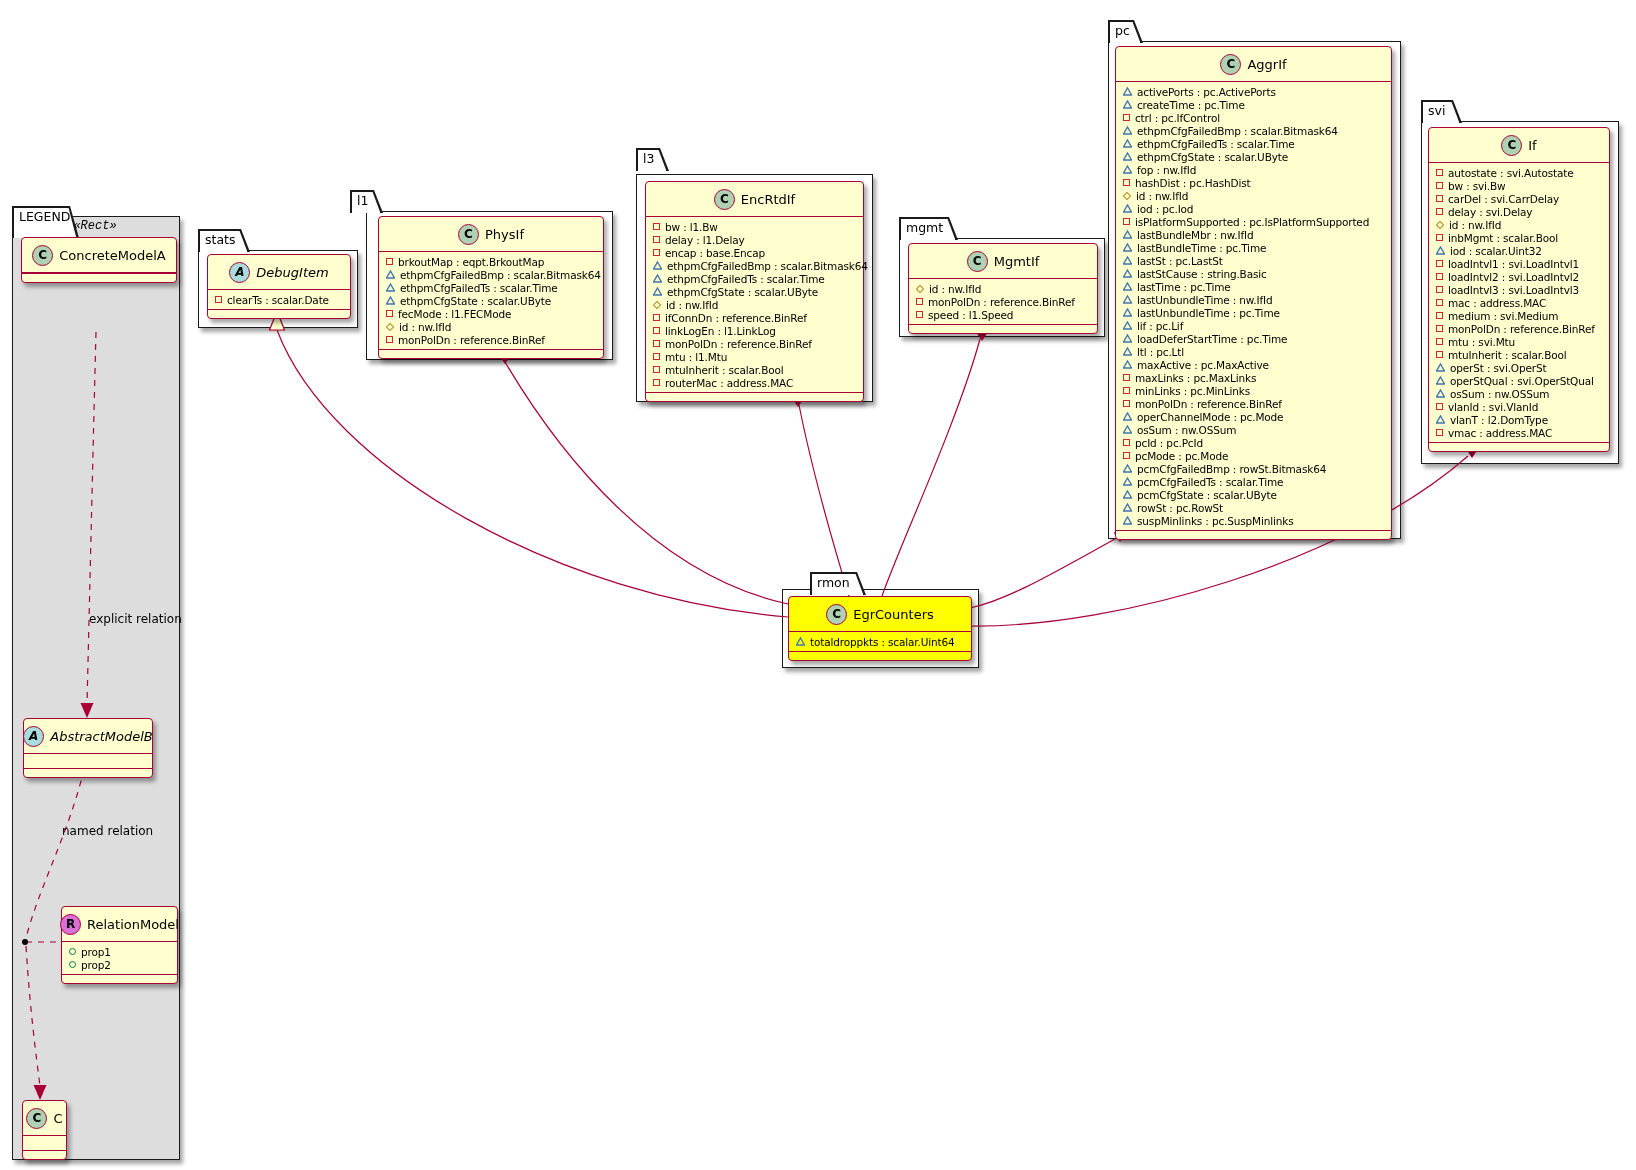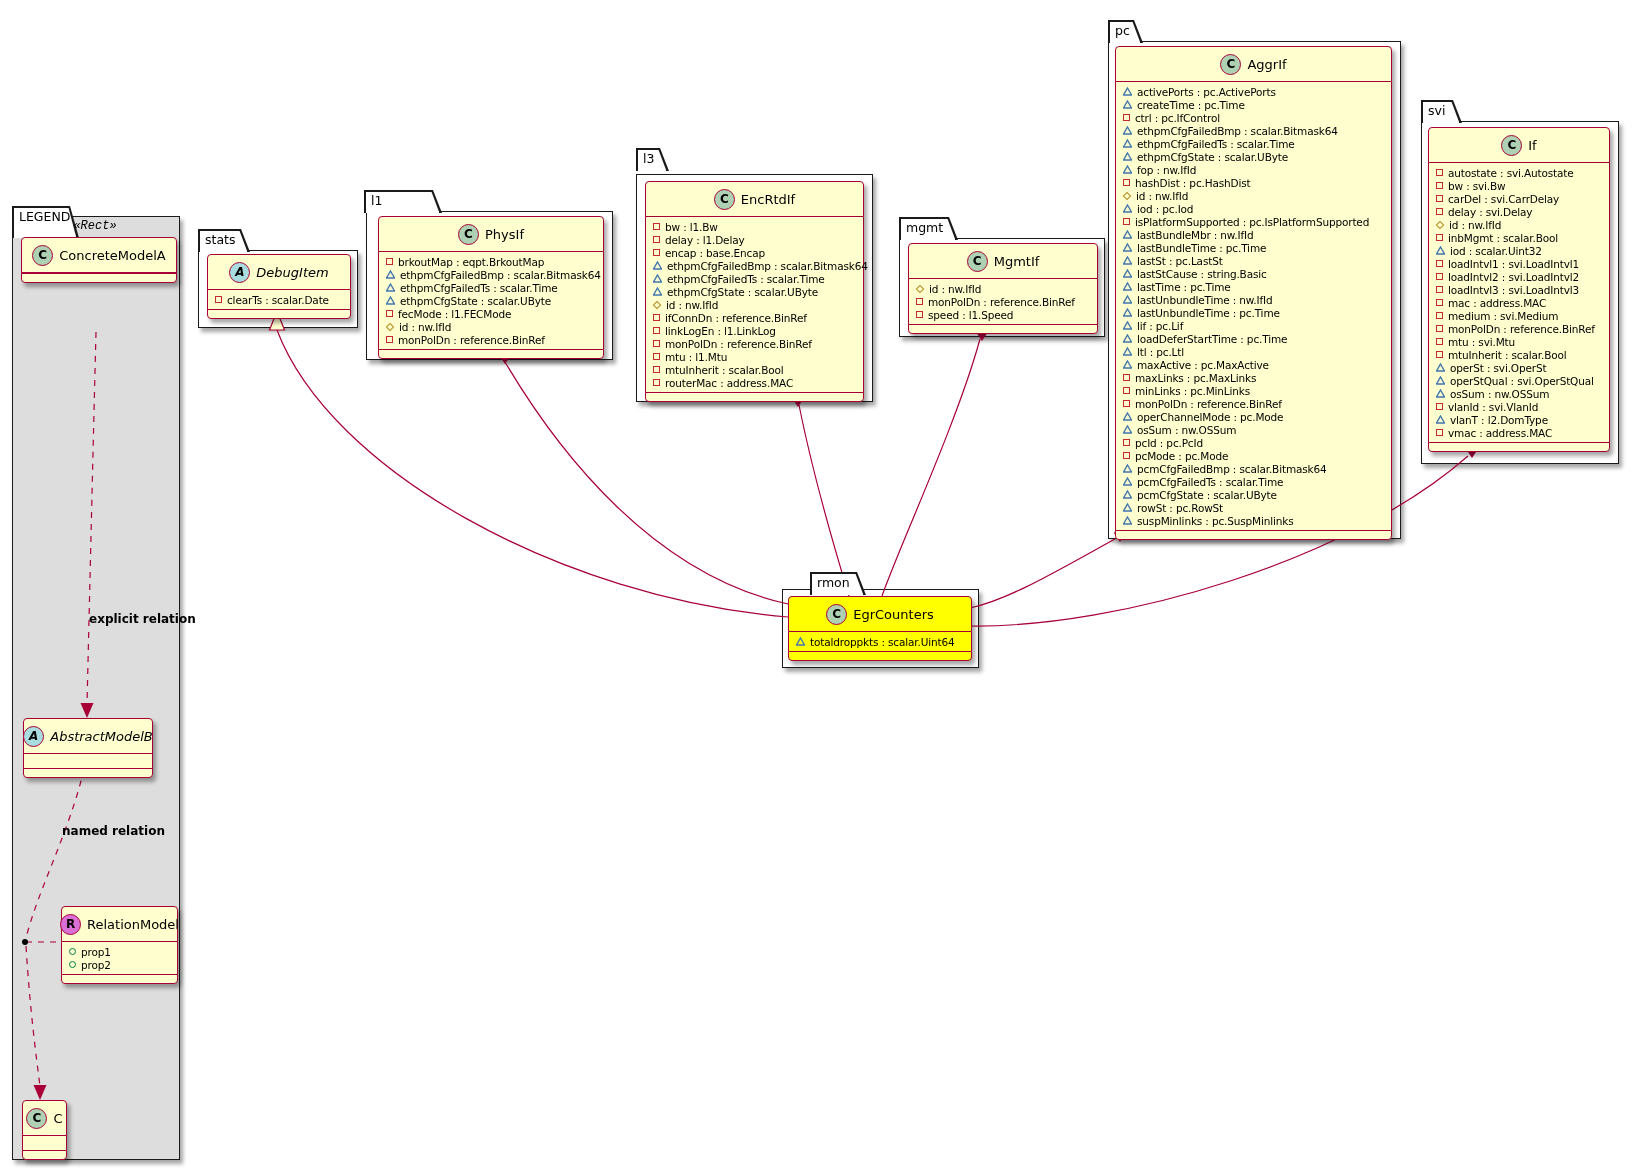--- a/index.html
+++ b/index.html
@@ -33,40 +33,40 @@
   .cls-name.it{font-style:italic;}
   .cls-attrs{padding:3px 6px 3px 7px;min-height:8px;}
   .attr{height:13px;display:flex;align-items:center;gap:5px;font-size:10.5px;
         letter-spacing:-0.15px;color:#000;white-space:nowrap;}
   .cls-methods{height:8px;border-top:1px solid var(--border,#A80036);}
   .ic{flex:0 0 auto;box-sizing:border-box;}
   .ic-square{width:7px;height:7px;border:1.5px solid var(--ic-sq,#C82930);}
   .ic-circle{width:7px;height:7px;border:1.5px solid var(--ic-ci,#038048);border-radius:50%;}
   .ic-diamond{width:6px;height:6px;border:1.5px solid var(--ic-di,#B38D22);transform:rotate(45deg);margin:0 1px;}
   .ic-triangle{width:9px;height:9px;display:flex;}
-  .edge-label{position:absolute;z-index:3;font-size:12px;color:#000;white-space:nowrap;font-weight:bold;}
+  .edge-label{position:absolute;z-index:3;font-size:12px;color:#000;white-space:nowrap;}
 </style>
 </head>
 <body>
 
 <div class="canvas" id="canvas">
     <div class="pkg-body pkg-gray" style="left: 12px; top: 216px; width: 166px; height: 942px;"></div>
     <div class="pkg-tab" style="left: 12px; top: 206px; width: 67px; height: 32px;">
       <div class="tab-shape"></div>
       <div class="tab-fill pkg-gray"></div>
       <span class="tab-label">LEGEND</span>
     </div>
     <div class="pkg-body" style="left: 198px; top: 250px; width: 158px; height: 76px;"></div>
     <div class="pkg-tab" style="left: 198px; top: 229px; width: 52px; height: 23px;">
       <div class="tab-shape"></div>
       <div class="tab-fill"></div>
       <span class="tab-label">stats</span>
     </div>
     <div class="pkg-body" style="left: 366px; top: 211px; width: 245px; height: 147px;"></div>
-    <div class="pkg-tab" style="left: 364px; top: 190px; width: 33px; height: 23px; padding-left: 45px;">
+    <div class="pkg-tab" style="left: 350px; top: 190px; width: 33px; height: 23px;">
       <div class="tab-shape"></div>
       <div class="tab-fill"></div>
       <span class="tab-label">l1</span>
     </div>
     <div class="pkg-body" style="left: 636px; top: 174px; width: 235px; height: 226px;"></div>
     <div class="pkg-tab" style="left: 636px; top: 148px; width: 33px; height: 23px;">
       <div class="tab-shape"></div>
       <div class="tab-fill"></div>
       <span class="tab-label">l3</span>
     </div>
@@ -513,21 +513,21 @@
         <div class="attr">
           <div class="ic ic-square"></div>
           <span>pcMode : pc.Mode</span>
         </div>
         <div class="attr">
           <div class="ic ic-triangle">
             <svg width="9" height="9" viewBox="0 0 9 9">
               <polygon points="4.5,1 8.5,8 0.5,8" fill="none" stroke="#4177AF" stroke-width="1.4"></polygon>
             </svg>
           </div>
-          <span>pcmCfgFailedBmp : scalar.Bitmask64</span>
+          <span>pcmCfgFailedBmp : rowSt.Bitmask64</span>
         </div>
         <div class="attr">
           <div class="ic ic-triangle">
             <svg width="9" height="9" viewBox="0 0 9 9">
               <polygon points="4.5,1 8.5,8 0.5,8" fill="none" stroke="#4177AF" stroke-width="1.4"></polygon>
             </svg>
           </div>
           <span>pcmCfgFailedTs : scalar.Time</span>
         </div>
         <div class="attr">

